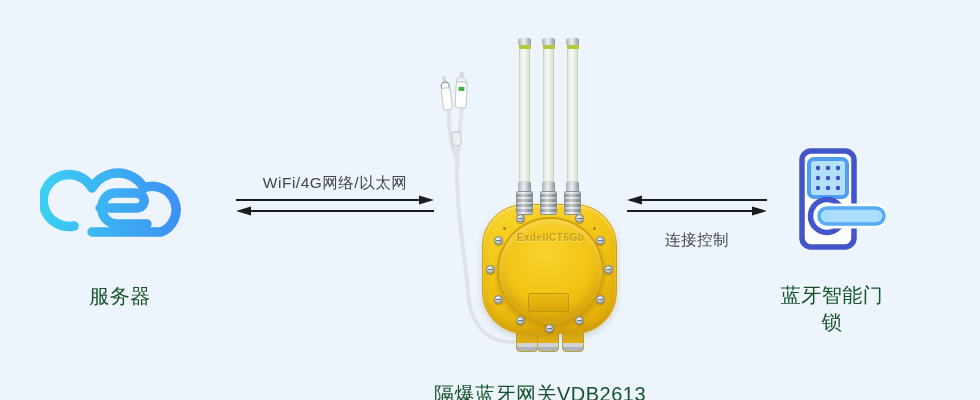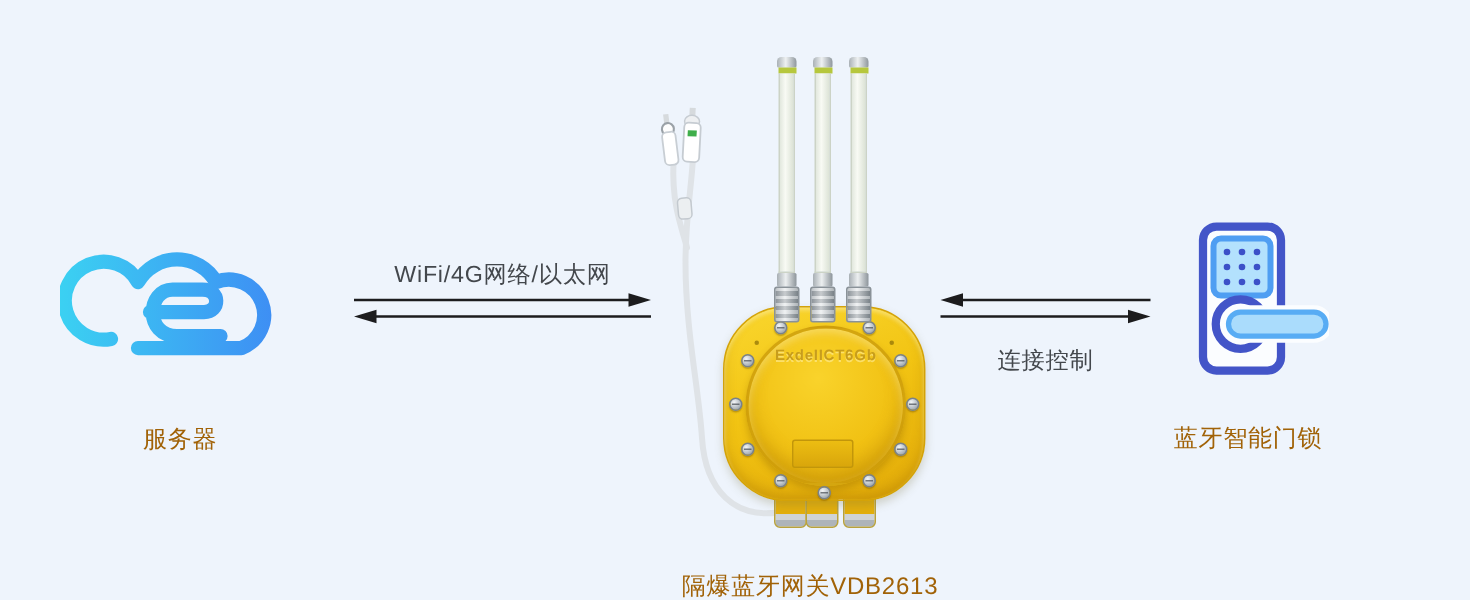--- a/index.html
+++ b/index.html
@@ -6,21 +6,21 @@
   html,body { width:980px; height:400px; }
   body {
     font-family:"Liberation Sans","DejaVu Sans",sans-serif;
     background:#eef4fc;
     position:relative;
     overflow:hidden;
     color:#45494e;
   }
   .abs { position:absolute; }
   .node-label {
-    font-size:16px; color:#a16207; text-align:center; letter-spacing:0.5px;
+    font-size:20px; color:#14532d; text-align:center; letter-spacing:0.5px;
   }
   .link-label {
     font-size:15.5px; color:#43474c; text-align:center; letter-spacing:0.5px;
   }
 
   
   #server-node { left:40px; top:132px; width:160px; height:170px; }
   #server-node svg { position:absolute; left:0; top:0; }
   #server-label { position:absolute; top:151px; width:160px; }
 

